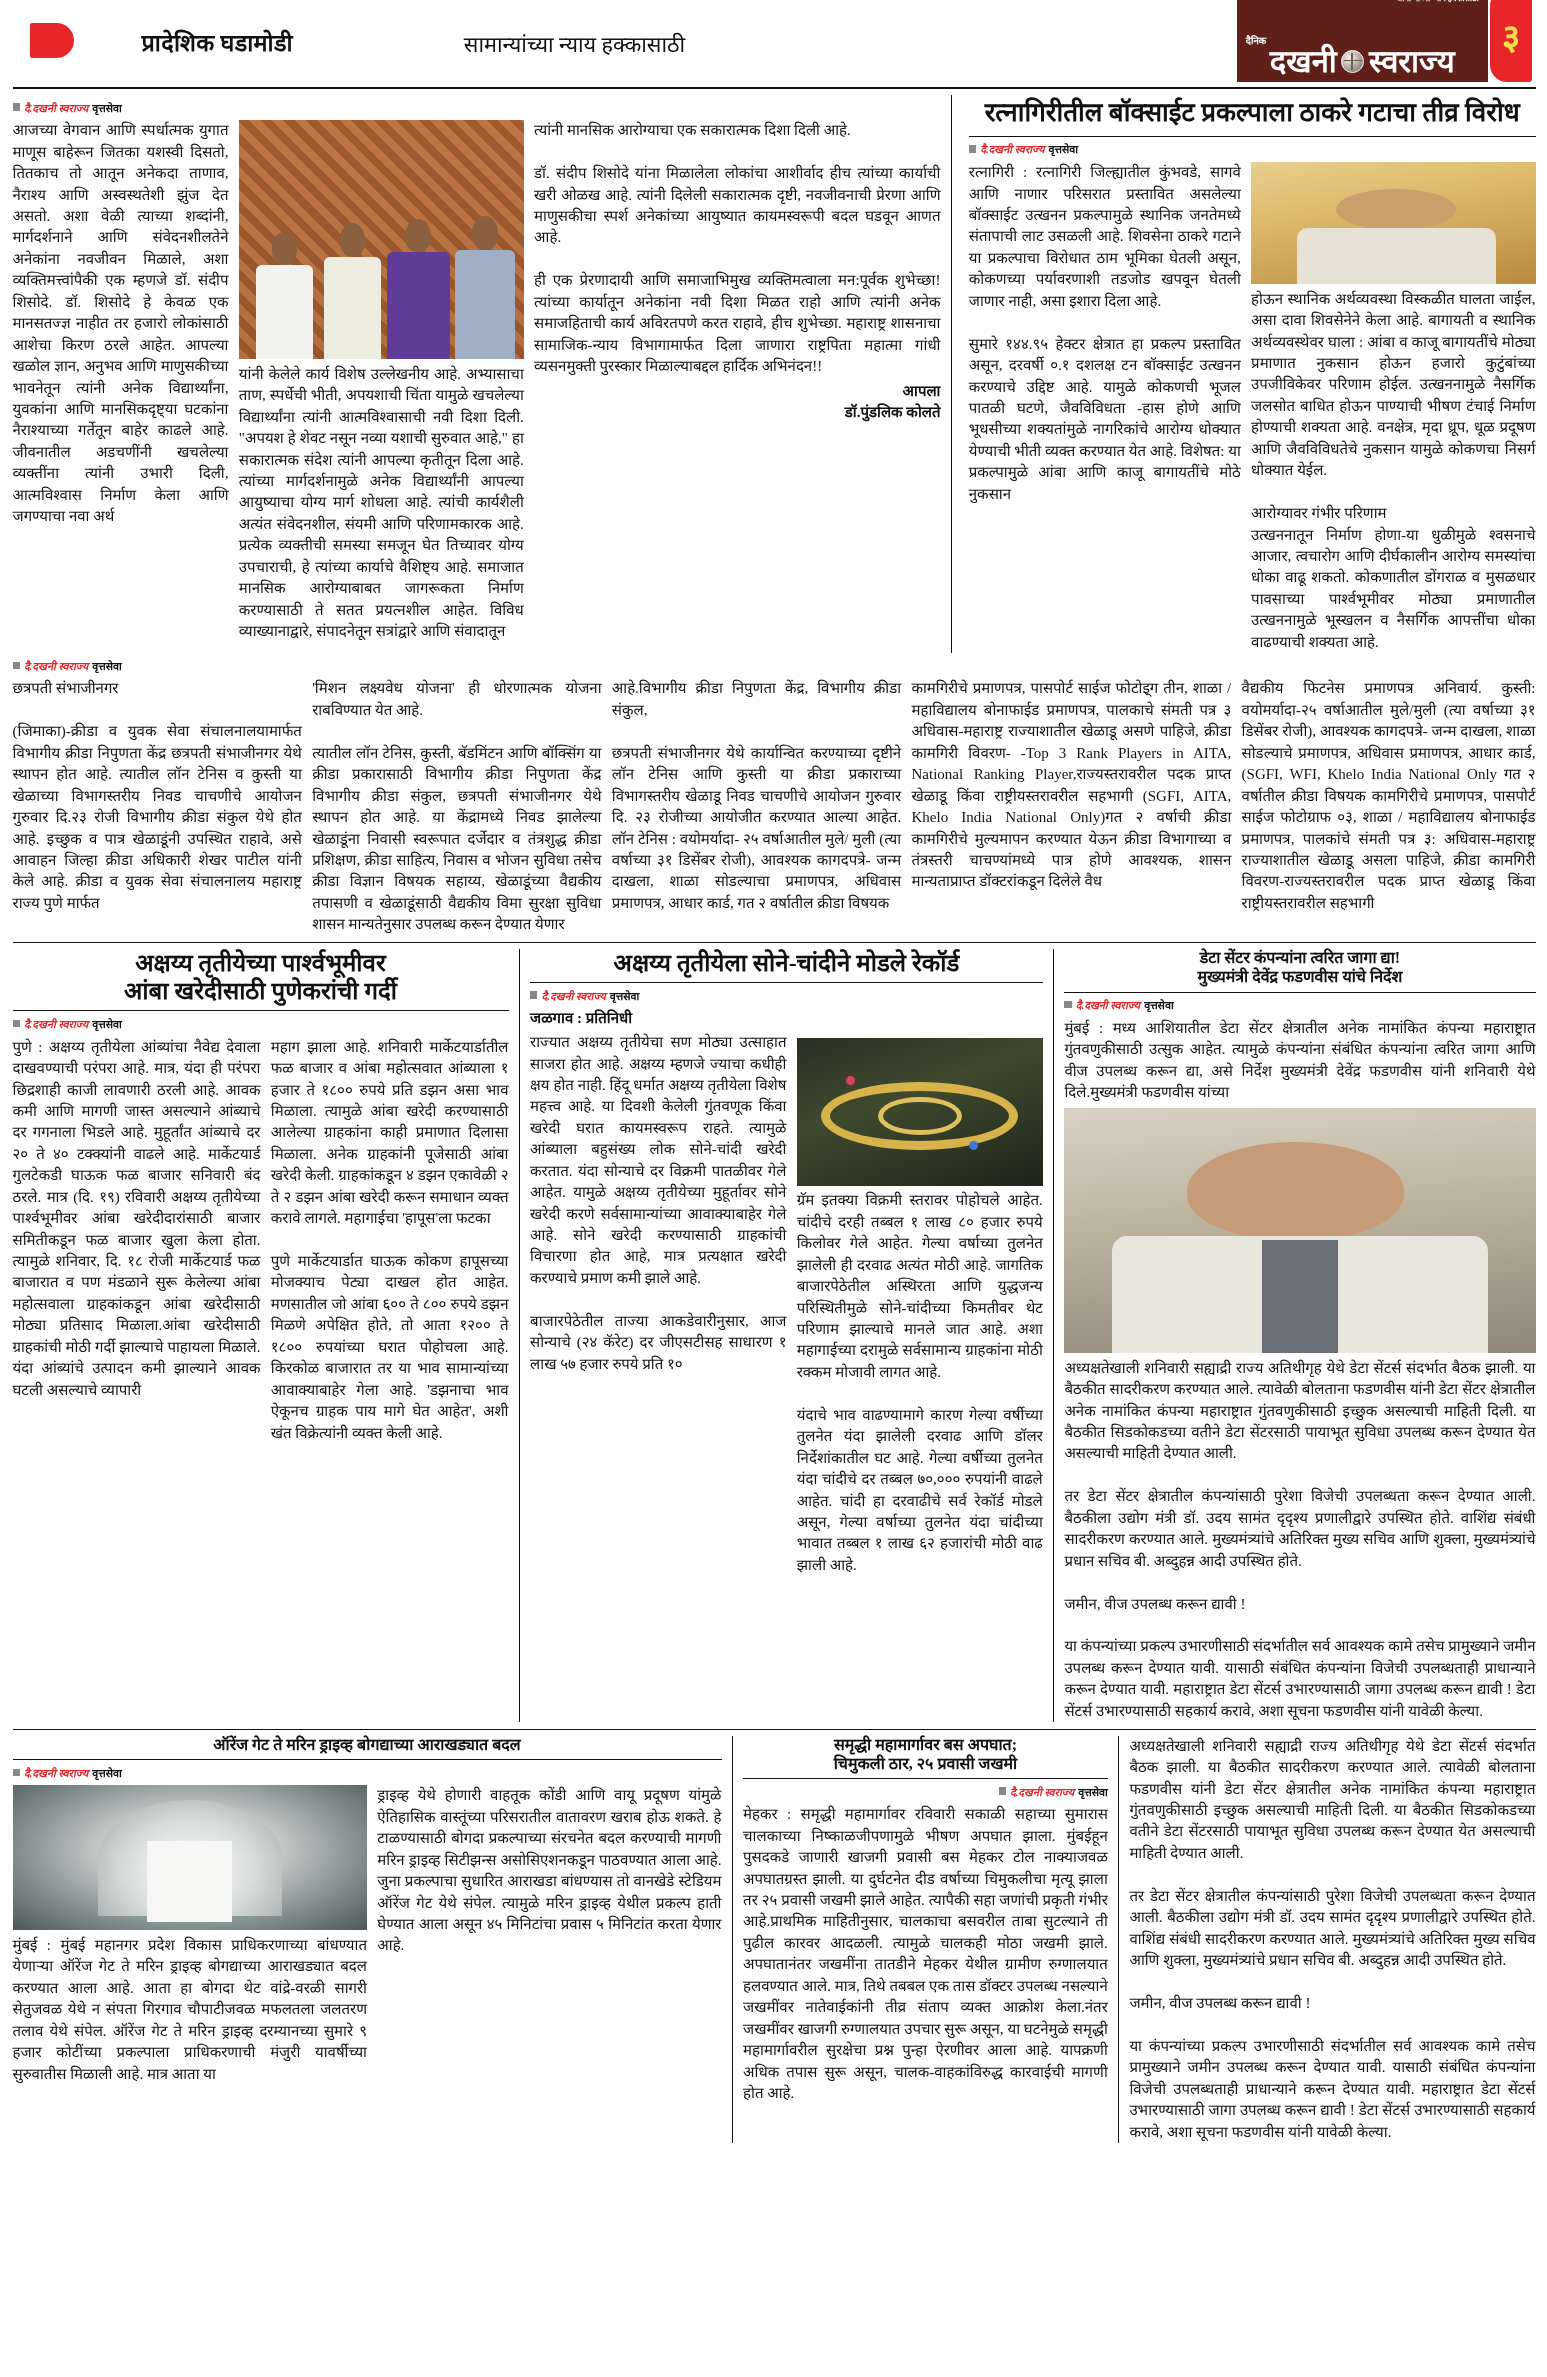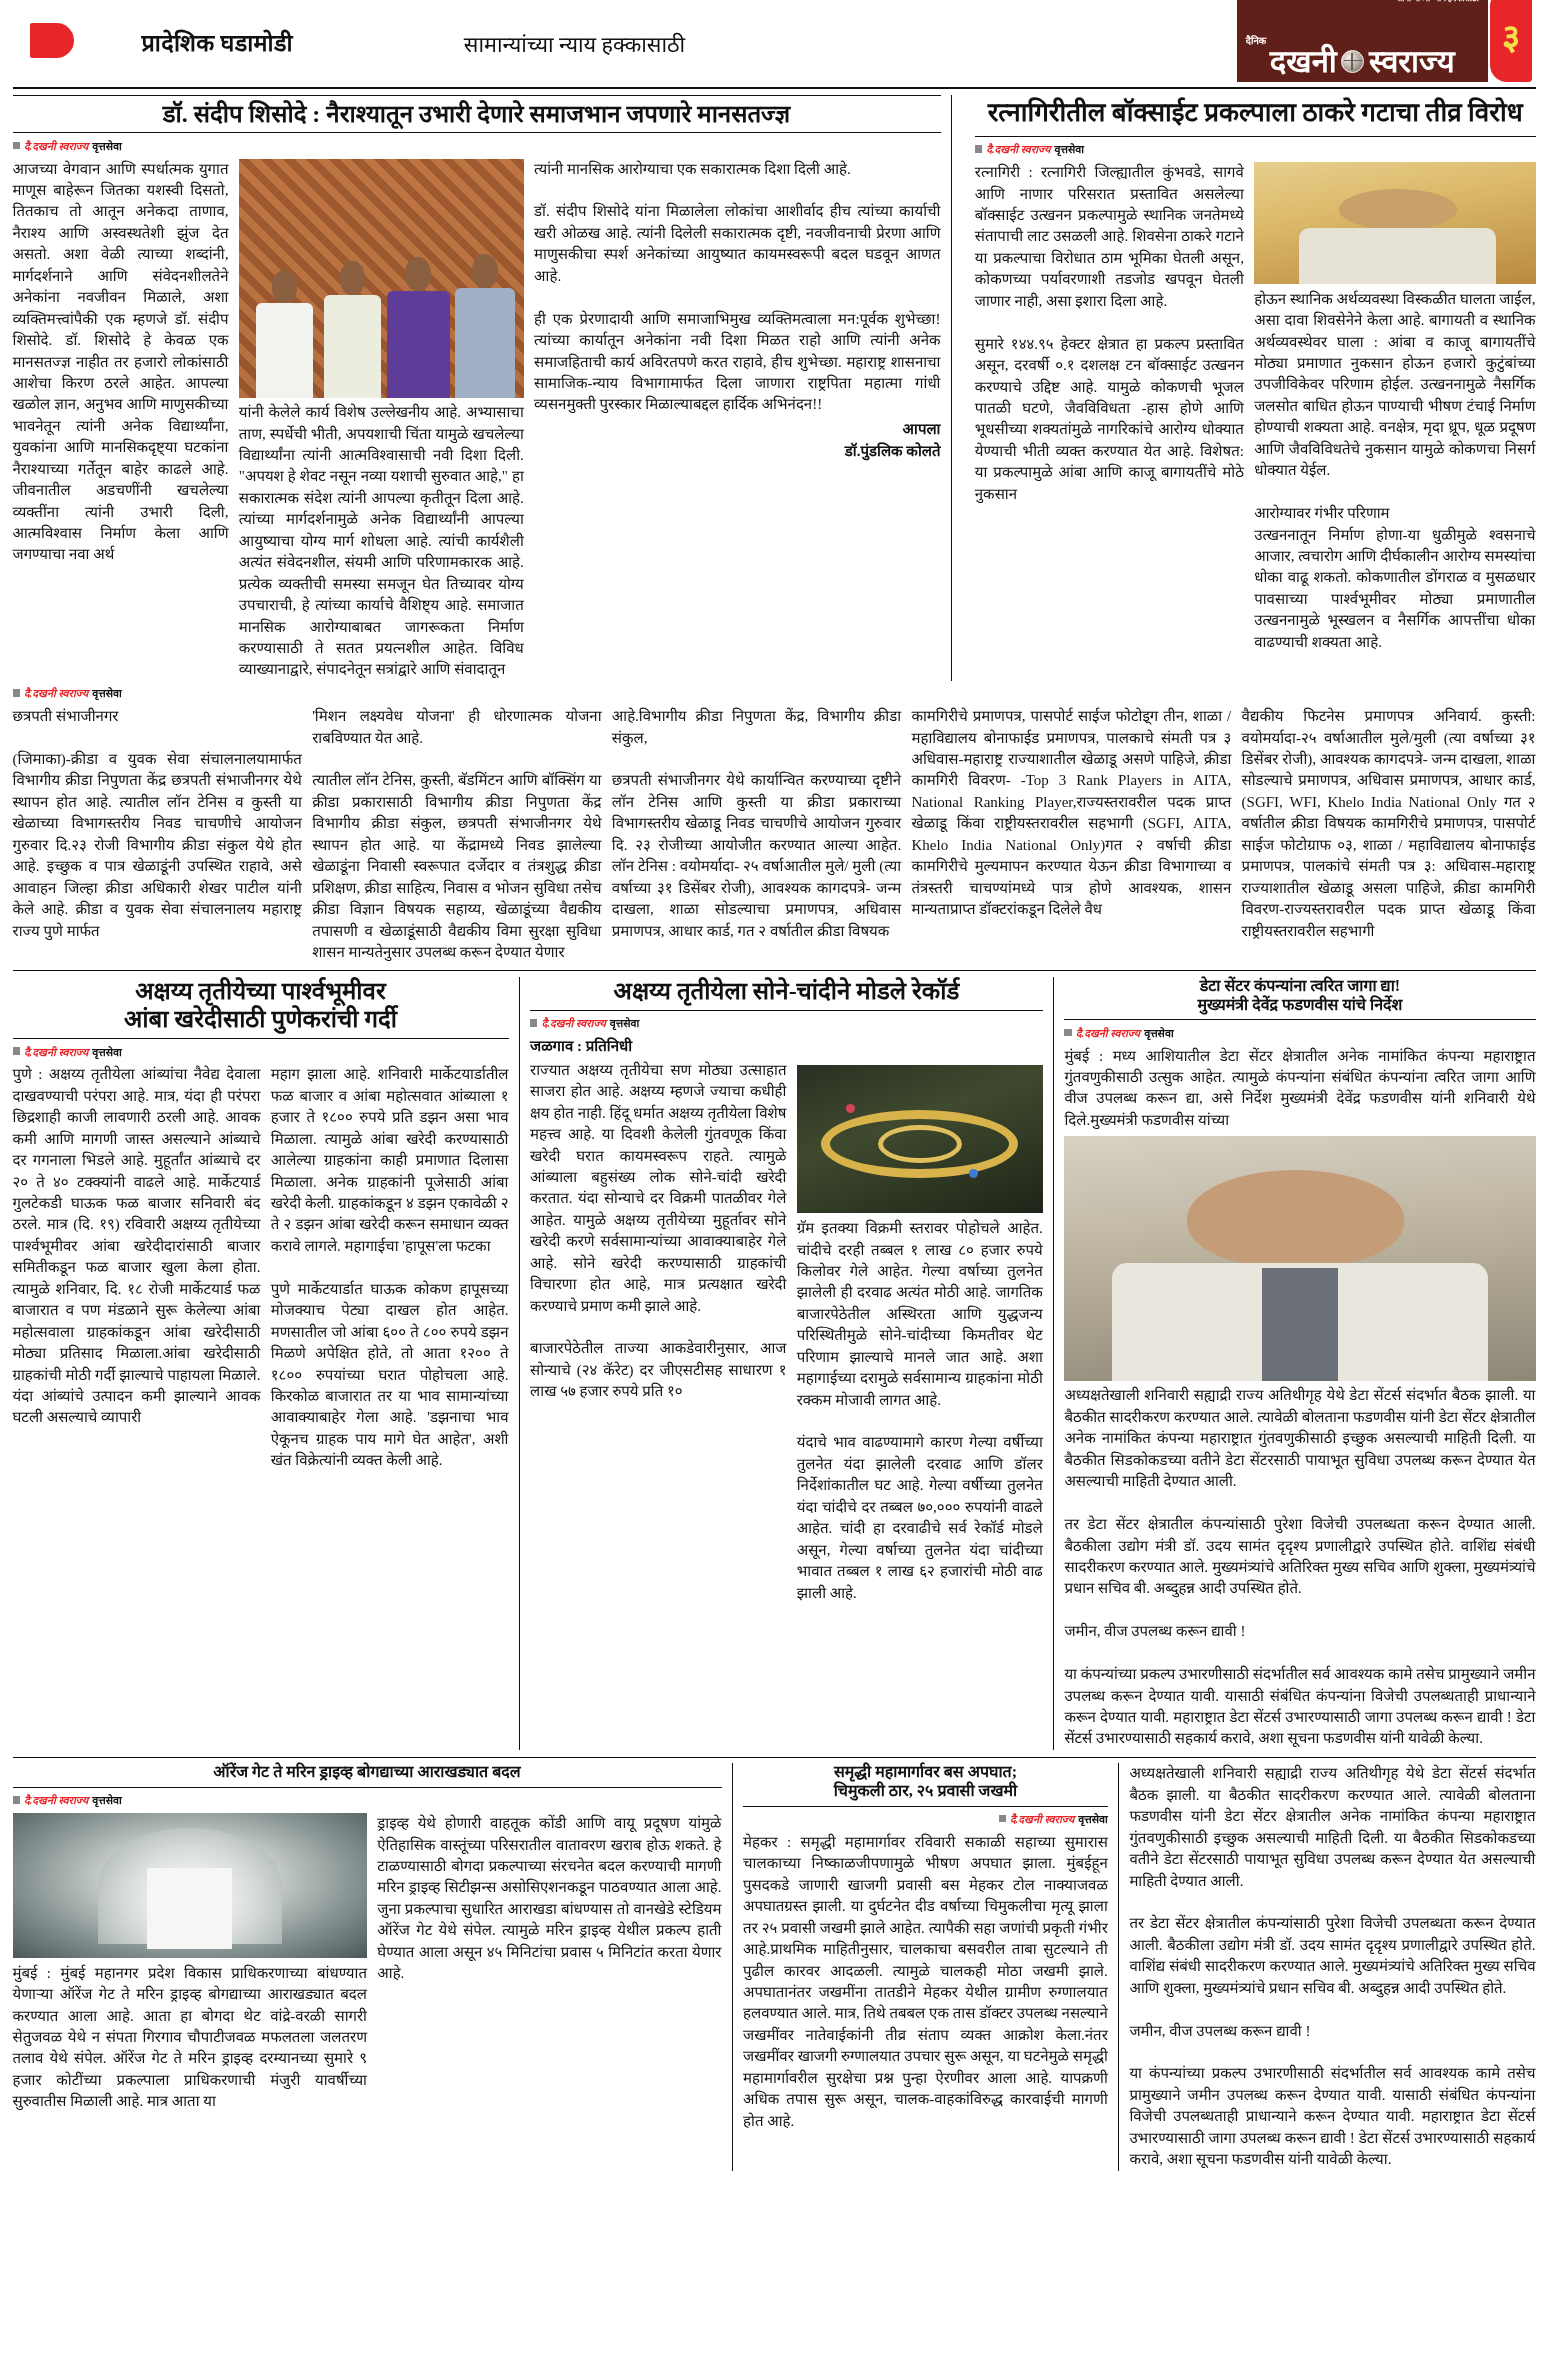--- a/index.html
+++ b/index.html
@@ -150,23 +150,20 @@
         <div class="mast-pagenum">३</div>
       </div>
     </div>
   </div>
 
   <div class="rule-thick"></div>
 
   <div class="cols" style="margin-top:5.7px;">
 
     <div style="width:928px;" class="storyblock">
-      <div style="border:1.7px solid #111; border-left:none; border-right:none; padding:4px 0;">
-        <div class="hl hl-lg">डॉ. संदीप शिसोदे : नैराश्यातून उभारी देणारे समाजभान जपणारे मानसतज्ज्ञ</div>
-      </div>
 
       <div class="byline">
         <span class="sq"></span>
         <span class="red">दै.दखनी स्वराज्य</span>
         <span class="blk">वृत्तसेवा</span>
       </div>
 
       <div class="cols">
         <div style="width:216px;">
           <div class="body-col">आजच्या वेगवान आणि स्पर्धात्मक युगात माणूस बाहेरून जितका यशस्वी दिसतो, तितकाच तो आतून अनेकदा ताणाव, नैराश्य आणि अस्वस्थतेशी झुंज देत असतो. अशा वेळी त्याच्या शब्दांनी, मार्गदर्शनाने आणि संवेदनशीलतेने अनेकांना नवजीवन मिळाले, अशा व्यक्तिमत्त्वांपैकी एक म्हणजे डॉ. संदीप शिसोदे. डॉ. शिसोदे हे केवळ एक मानसतज्ज्ञ नाहीत तर हजारो लोकांसाठी आशेचा किरण ठरले आहेत. आपल्या खळोल ज्ञान, अनुभव आणि माणुसकीच्या भावनेतून त्यांनी अनेक विद्यार्थ्यांना, युवकांना आणि मानसिकदृष्ट्या घटकांना नैराश्याच्या गर्तेतून बाहेर काढले आहे. जीवनातील अडचणींनी खचलेल्या व्यक्तींना त्यांनी उभारी दिली, आत्मविश्वास निर्माण केला आणि जगण्याचा नवा अर्थ</div>
@@ -199,21 +196,21 @@
 
 डॉ. संदीप शिसोदे यांना मिळालेला लोकांचा आशीर्वाद हीच त्यांच्या कार्याची खरी ओळख आहे. त्यांनी दिलेली सकारात्मक दृष्टी, नवजीवनाची प्रेरणा आणि माणुसकीचा स्पर्श अनेकांच्या आयुष्यात कायमस्वरूपी बदल घडवून आणत आहे.
 
 ही एक प्रेरणादायी आणि समाजाभिमुख व्यक्तिमत्वाला मन:पूर्वक शुभेच्छा! त्यांच्या कार्यातून अनेकांना नवी दिशा मिळत राहो आणि त्यांनी अनेक समाजहिताची कार्य अविरतपणे करत राहावे, हीच शुभेच्छा. महाराष्ट्र शासनाचा सामाजिक-न्याय विभागामार्फत दिला जाणारा राष्ट्रपिता महात्मा गांधी व्यसनमुक्ती पुरस्कार मिळाल्याबद्दल हार्दिक अभिनंदन!!</div>
           <div class="body-col" style="text-align:right;font-weight:bold;margin-top:3.4px;">आपला</div>
           <div class="body-col" style="text-align:right;font-weight:bold;">डॉ.पुंडलिक कोलते</div>
         </div>
       </div>
     </div>
 
-    <div class="vsep" style="flex:1;padding-left:23px;">
+    <div class="vsep" style="flex:1;padding-left:17px;">
       <div class="hl hl-xl" style="padding:3.4px 0 6.8px 0;">रत्नागिरीतील बॉक्साईट प्रकल्पाला ठाकरे गटाचा तीव्र विरोध</div>
       <div class="rule-thin"></div>
 
       <div class="byline">
         <span class="sq"></span>
         <span class="red">दै.दखनी स्वराज्य</span>
         <span class="blk">वृत्तसेवा</span>
       </div>
 
       <div class="cols">

